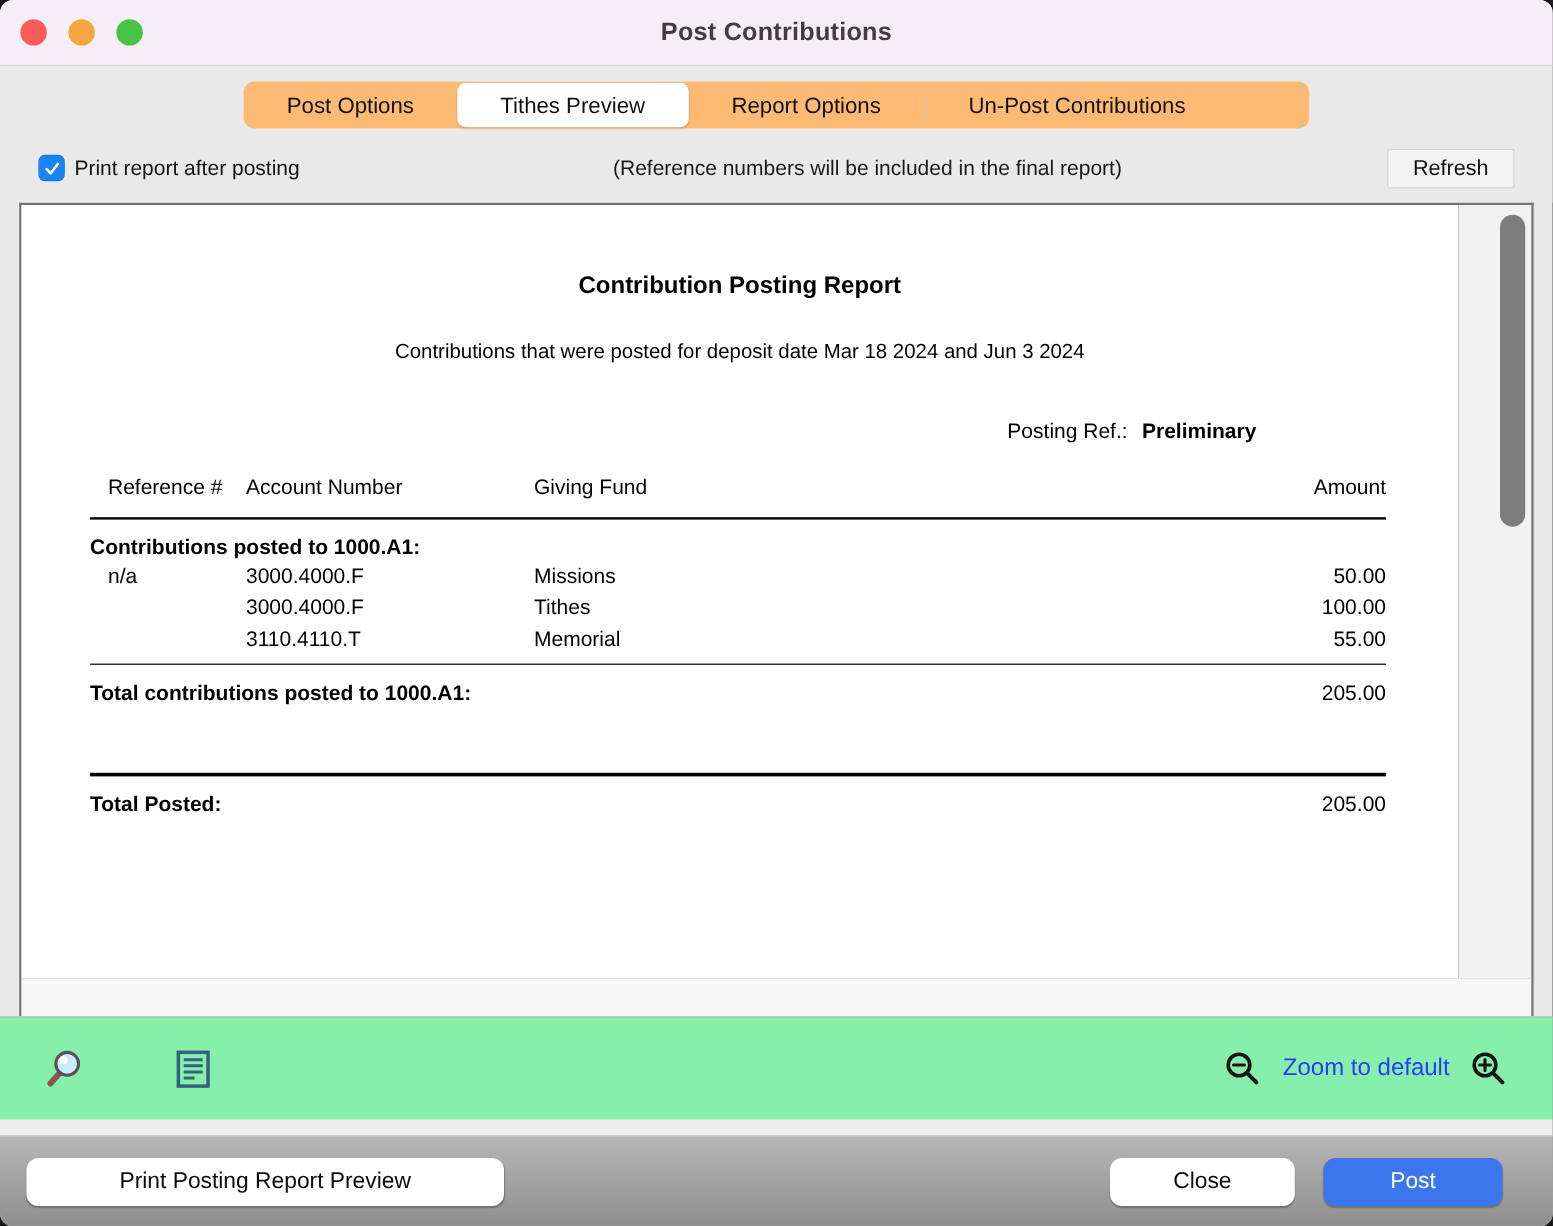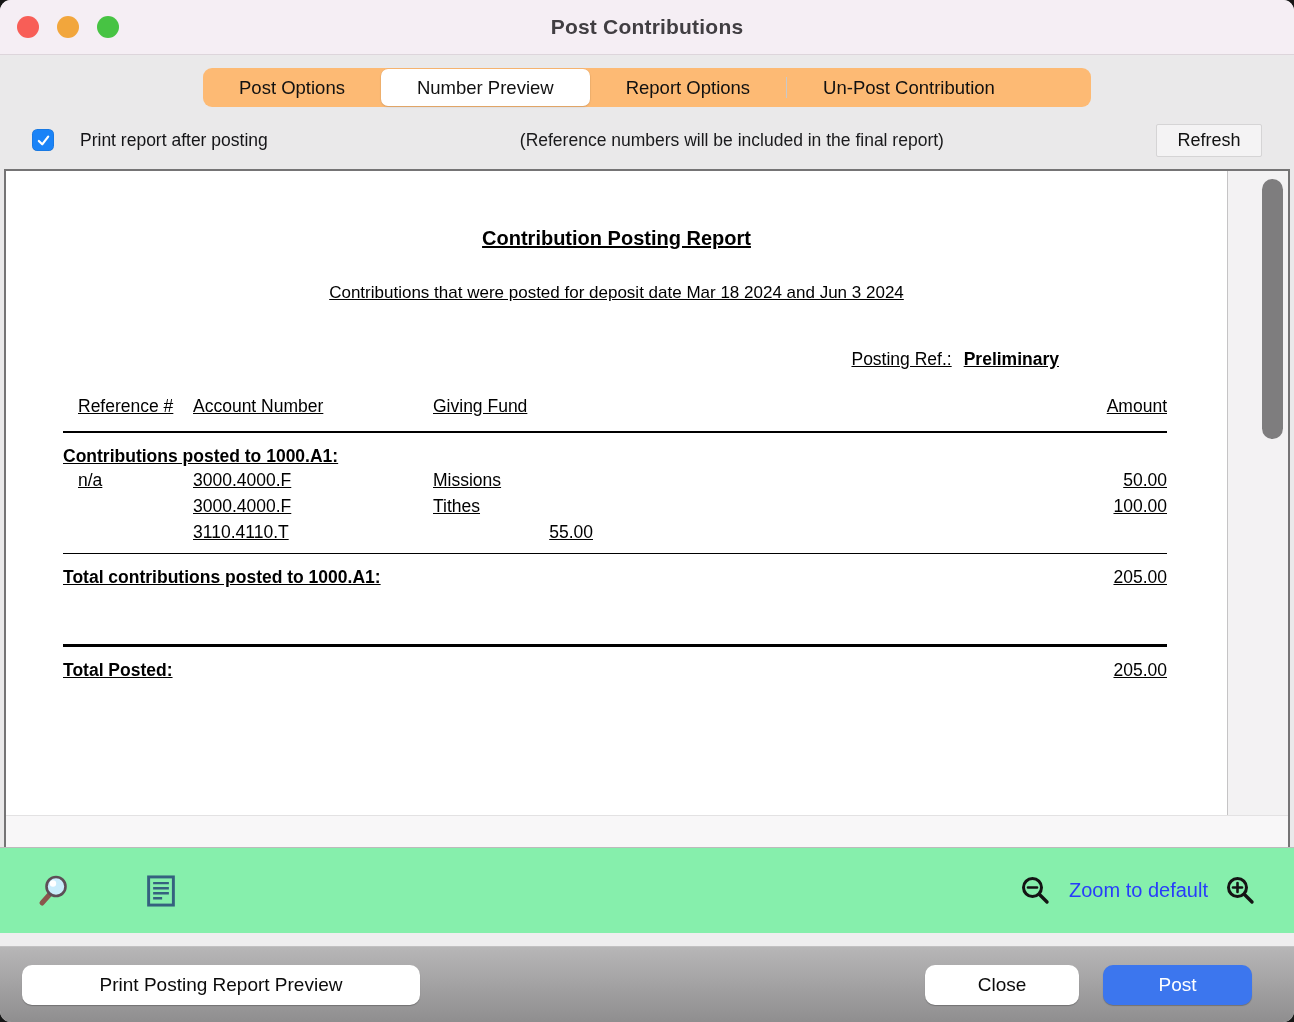--- a/index.html
+++ b/index.html
@@ -36,38 +36,38 @@
   }
   .seg.selected{
     background:#ffffff;border-radius:7px;margin:1px 0;
     box-shadow:0 0 0 0.5px rgba(0,0,0,.06),0 1px 2px rgba(0,0,0,.12);
   }
   .seg-divider{width:1px;background:#c9c8c9;margin:9px 0;}
 
   .options-row{
     display:flex;align-items:center;height:58px;padding:0 32px;margin-top:4px;
   }
-  .chk-group{display:flex;align-items:center;gap:26px;}
+  .chk-group{display:flex;align-items:center;gap:8px;}
   .checkbox{
     width:22px;height:22px;border-radius:5.5px;background:#1a83f7;
     display:flex;align-items:center;justify-content:center;flex:none;
     box-shadow:inset 0 0 0 .5px rgba(0,0,0,.15);
   }
   .chk-label{font-size:17.5px;color:#141417;}
   .note{flex:1;text-align:center;font-size:17.5px;color:#1a1a1c;padding-left:40px;}
   .refresh-btn{
     width:106px;height:33px;background:#f4f3f4;border:1px solid #d5d4d5;
     font-size:18px;color:#111;display:flex;align-items:center;justify-content:center;
     border-radius:2px;flex:none;
   }
 
   
   .report-frame{
-    flex:1;margin:0 4px;border:2px solid #757475;border-bottom:none;
-    display:flex;flex-direction:column;min-height:0;background:#fff;text-decoration:underline;
+    flex:1;margin:0 16px;border:2px solid #757475;border-bottom:none;
+    display:flex;flex-direction:column;min-height:0;background:#fff;
   }
   .frame-main{flex:1;display:flex;min-height:0;}
   .report-page{
     flex:1;background:#ffffff;border-right:1px solid #c5c4c5;overflow:hidden;
     color:#000;
   }
   .vscroll{width:60px;background:#f3f2f3;position:relative;flex:none;}
   .vthumb{
     position:absolute;top:8px;right:5px;width:21px;height:260px;
     background:#7e7d7e;border-radius:10.5px;
@@ -131,24 +131,24 @@
       <div class="tl red"></div>
       <div class="tl yellow"></div>
       <div class="tl green"></div>
     </div>
     <div class="win-title">Post Contributions</div>
   </div>
 
   <div class="upper">
     <div class="segmented">
       <div class="seg">Post Options</div>
-      <div class="seg selected">Number Preview</div>
+      <div class="seg selected">Tithes Preview</div>
       <div class="seg">Report Options</div>
       <div class="seg-divider"></div>
-      <div class="seg">Un-Post Contribution</div>
+      <div class="seg">Un-Post Contributions</div>
     </div>
 
     <div class="options-row">
       <div class="chk-group">
         <div class="checkbox">
           <svg width="17" height="17" viewBox="0 0 20 20">
             <polyline points="4.5,10.5 8.5,14.5 15.5,5.5" fill="none" stroke="#ffffff" stroke-width="2.6" stroke-linecap="round" stroke-linejoin="round"></polyline>
           </svg>
         </div>
         <div class="chk-label">Print report after posting</div>
@@ -186,20 +186,21 @@
           </div>
           <div class="t-row">
             <div class="c1"></div>
             <div class="c2">3000.4000.F</div>
             <div class="c3">Tithes</div>
             <div class="c4">100.00</div>
           </div>
           <div class="t-row">
             <div class="c1"></div>
             <div class="c2">3110.4110.T</div>
+            <div class="c3">Memorial</div>
             <div class="c4">55.00</div>
           </div>
 
           <hr class="hr-thin">
 
           <div class="total-row">
             <div class="total-lbl">Total contributions posted to 1000.A1:</div>
             <div class="c4">205.00</div>
           </div>
 

